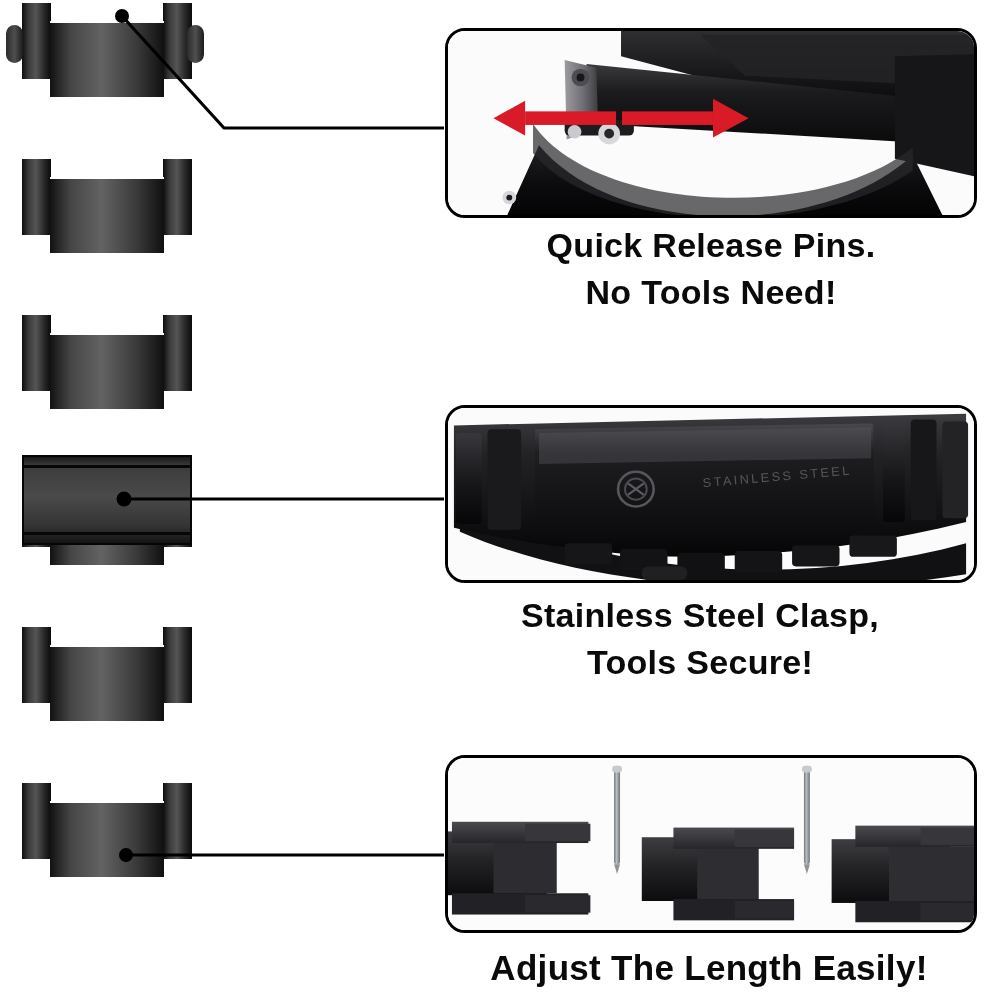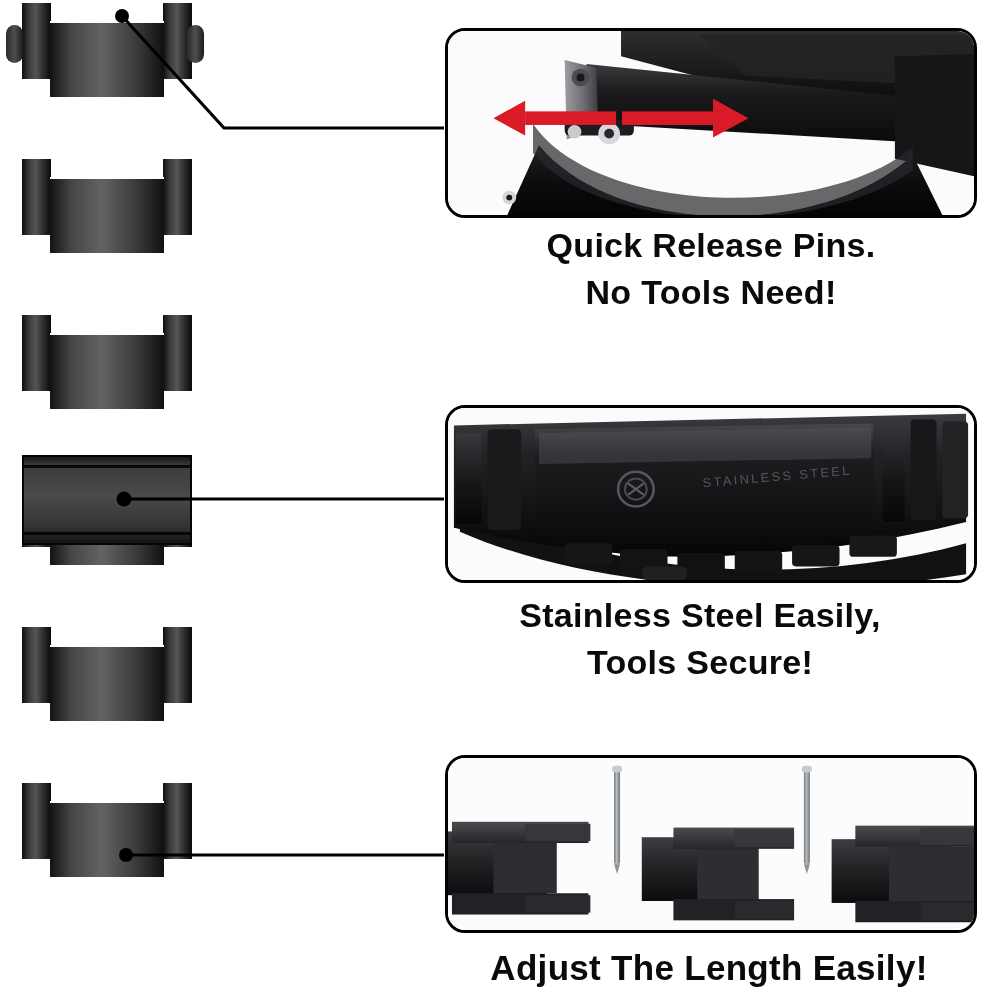--- a/index.html
+++ b/index.html
@@ -325,21 +325,21 @@
       <rect x="232" y="150" width="48" height="22" rx="4" fill="#111113"></rect>
       <rect x="290" y="148" width="48" height="22" rx="4" fill="#141416"></rect>
       <rect x="348" y="142" width="48" height="22" rx="4" fill="#161618"></rect>
       <rect x="406" y="132" width="48" height="22" rx="4" fill="#18181b"></rect>
 
       <rect x="196" y="164" width="46" height="14" rx="6" fill="#202023"></rect>
     </svg>
   </div>
 
   <div class="caption" id="caption-2">
-    <span class="caption-line">Stainless Steel Easily,</span>
+    <span class="caption-line">Stainless Steel Clasp,</span>
     <span class="caption-line">Tools Secure!</span>
   </div>
 
   <div class="panel" id="panel-3">
     <svg class="panel-art" viewBox="0 0 532 178" preserveAspectRatio="none">
       <defs>
         <linearGradient id="p3blk" x1="0" y1="0" x2="0" y2="1">
           <stop offset="0%" stop-color="#3e3e42"></stop>
           <stop offset="45%" stop-color="#232326"></stop>
           <stop offset="100%" stop-color="#0c0c0e"></stop>

